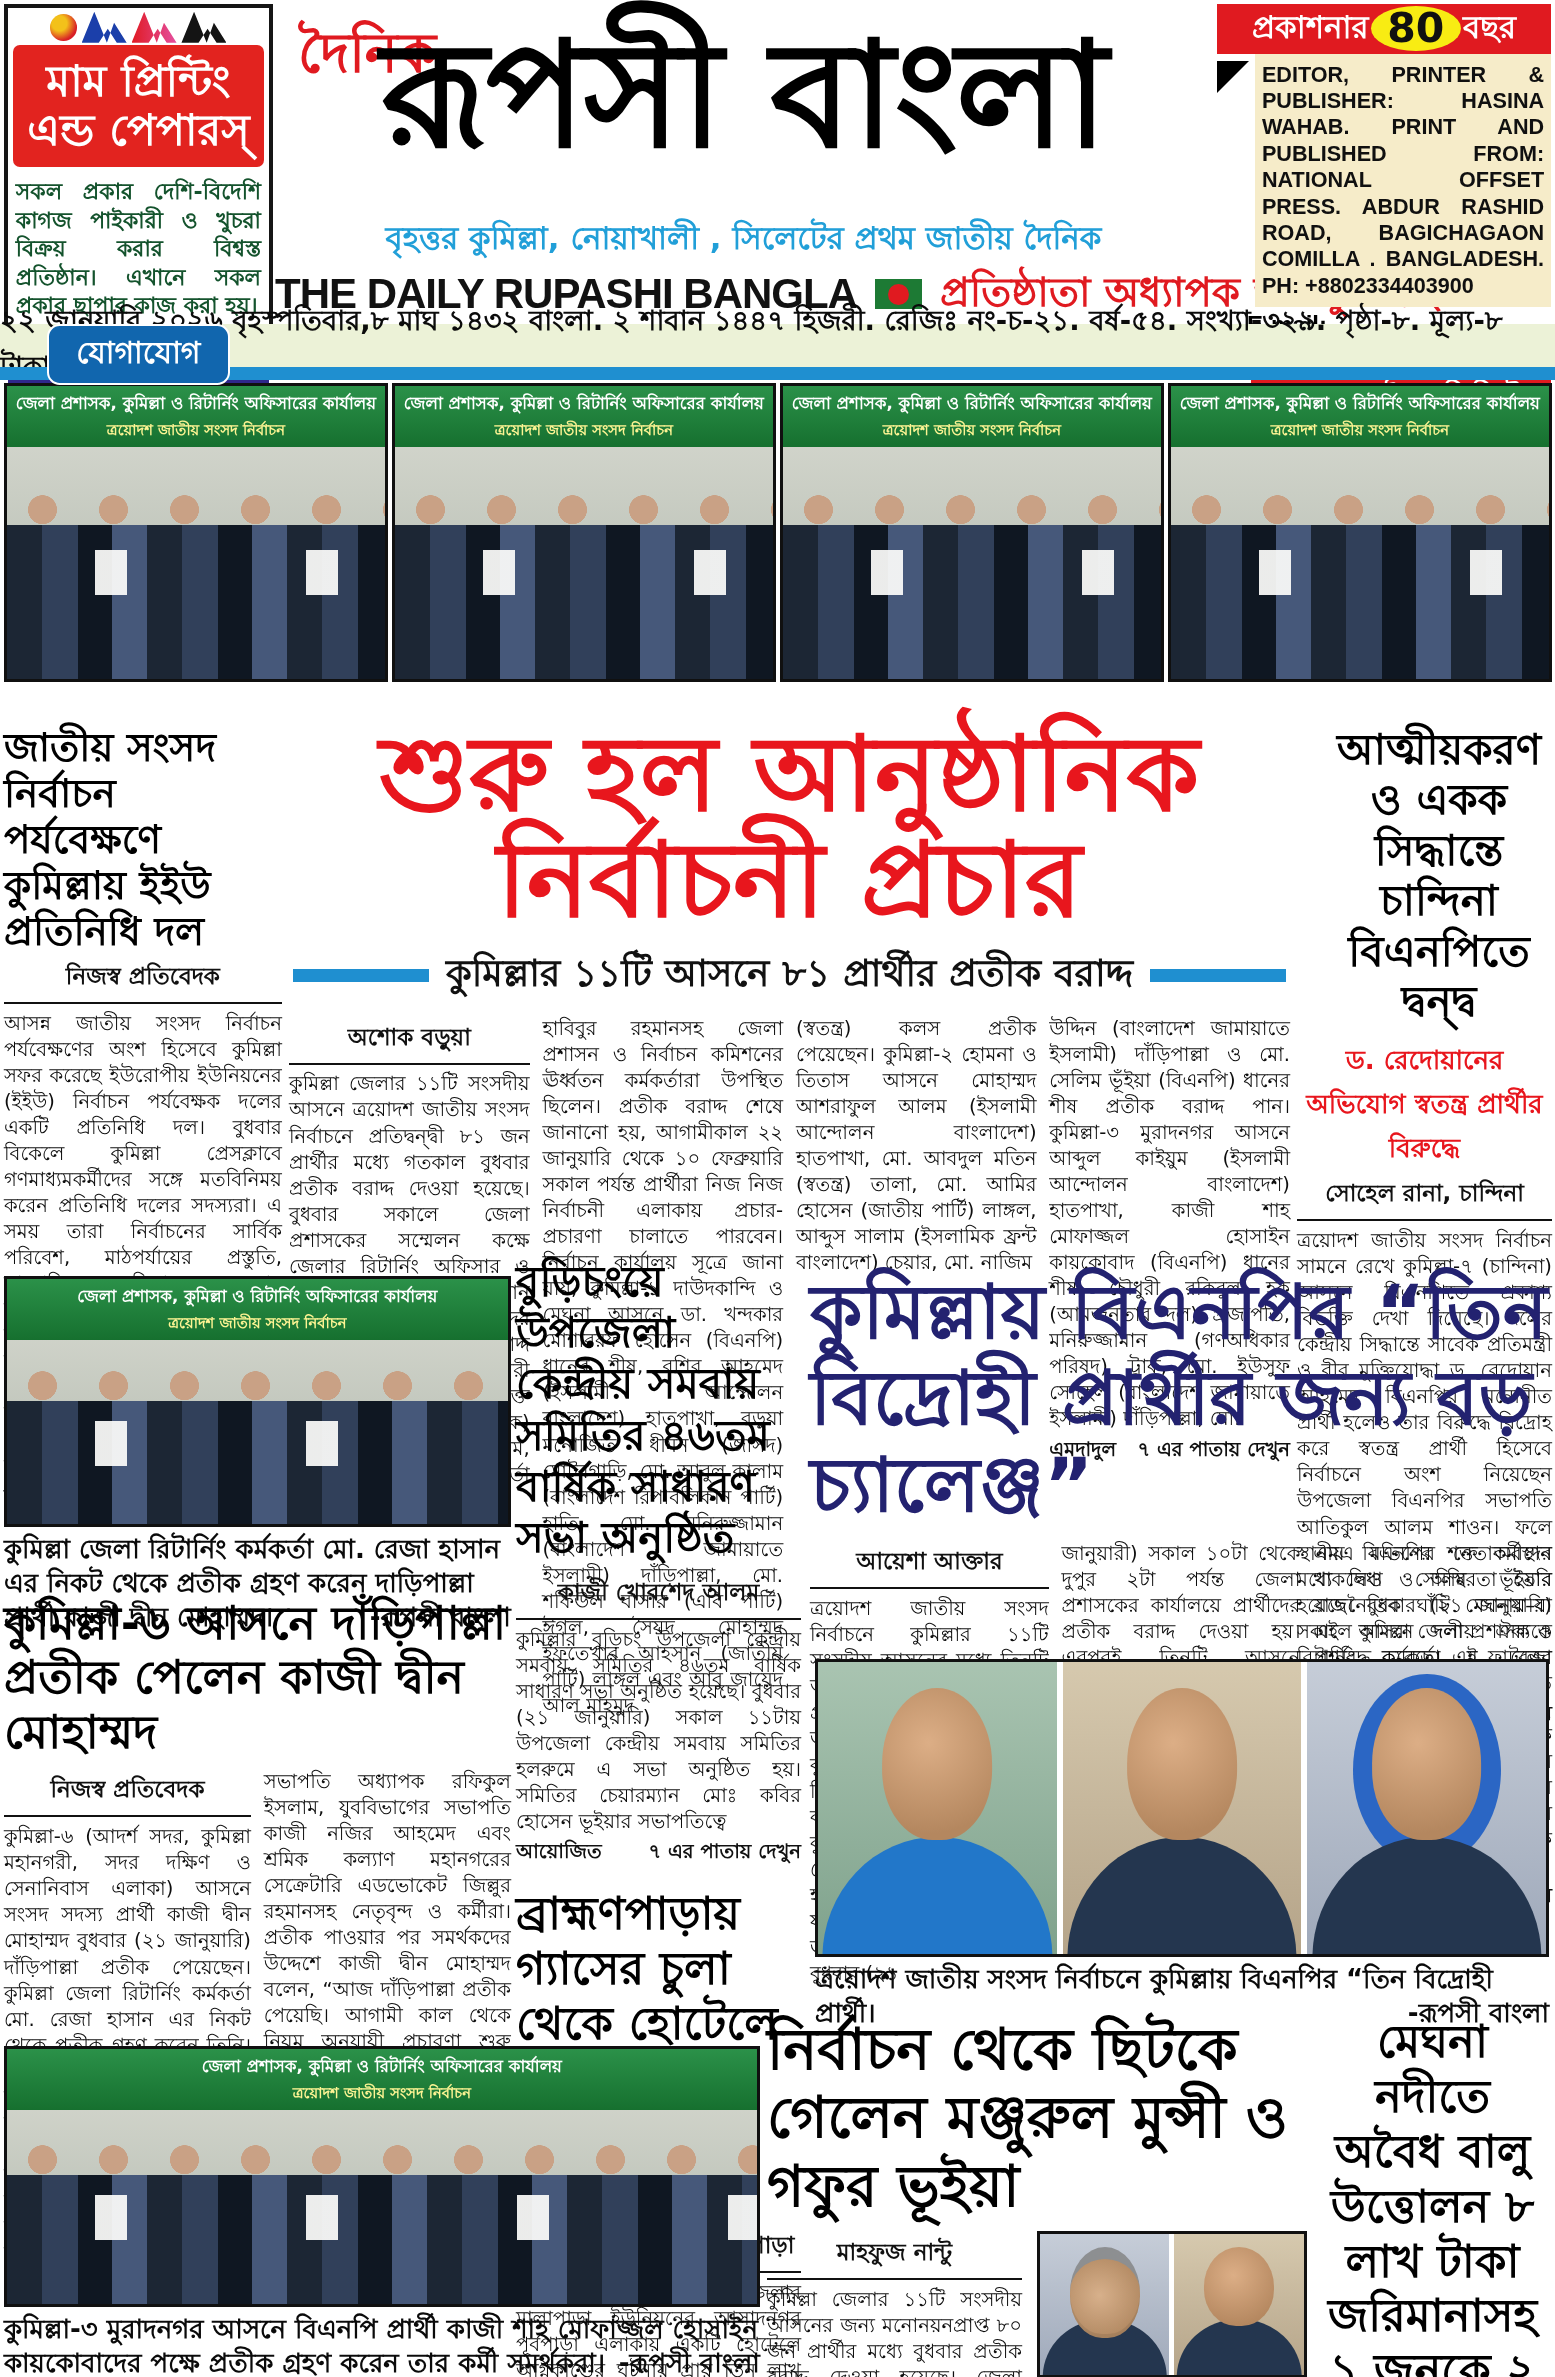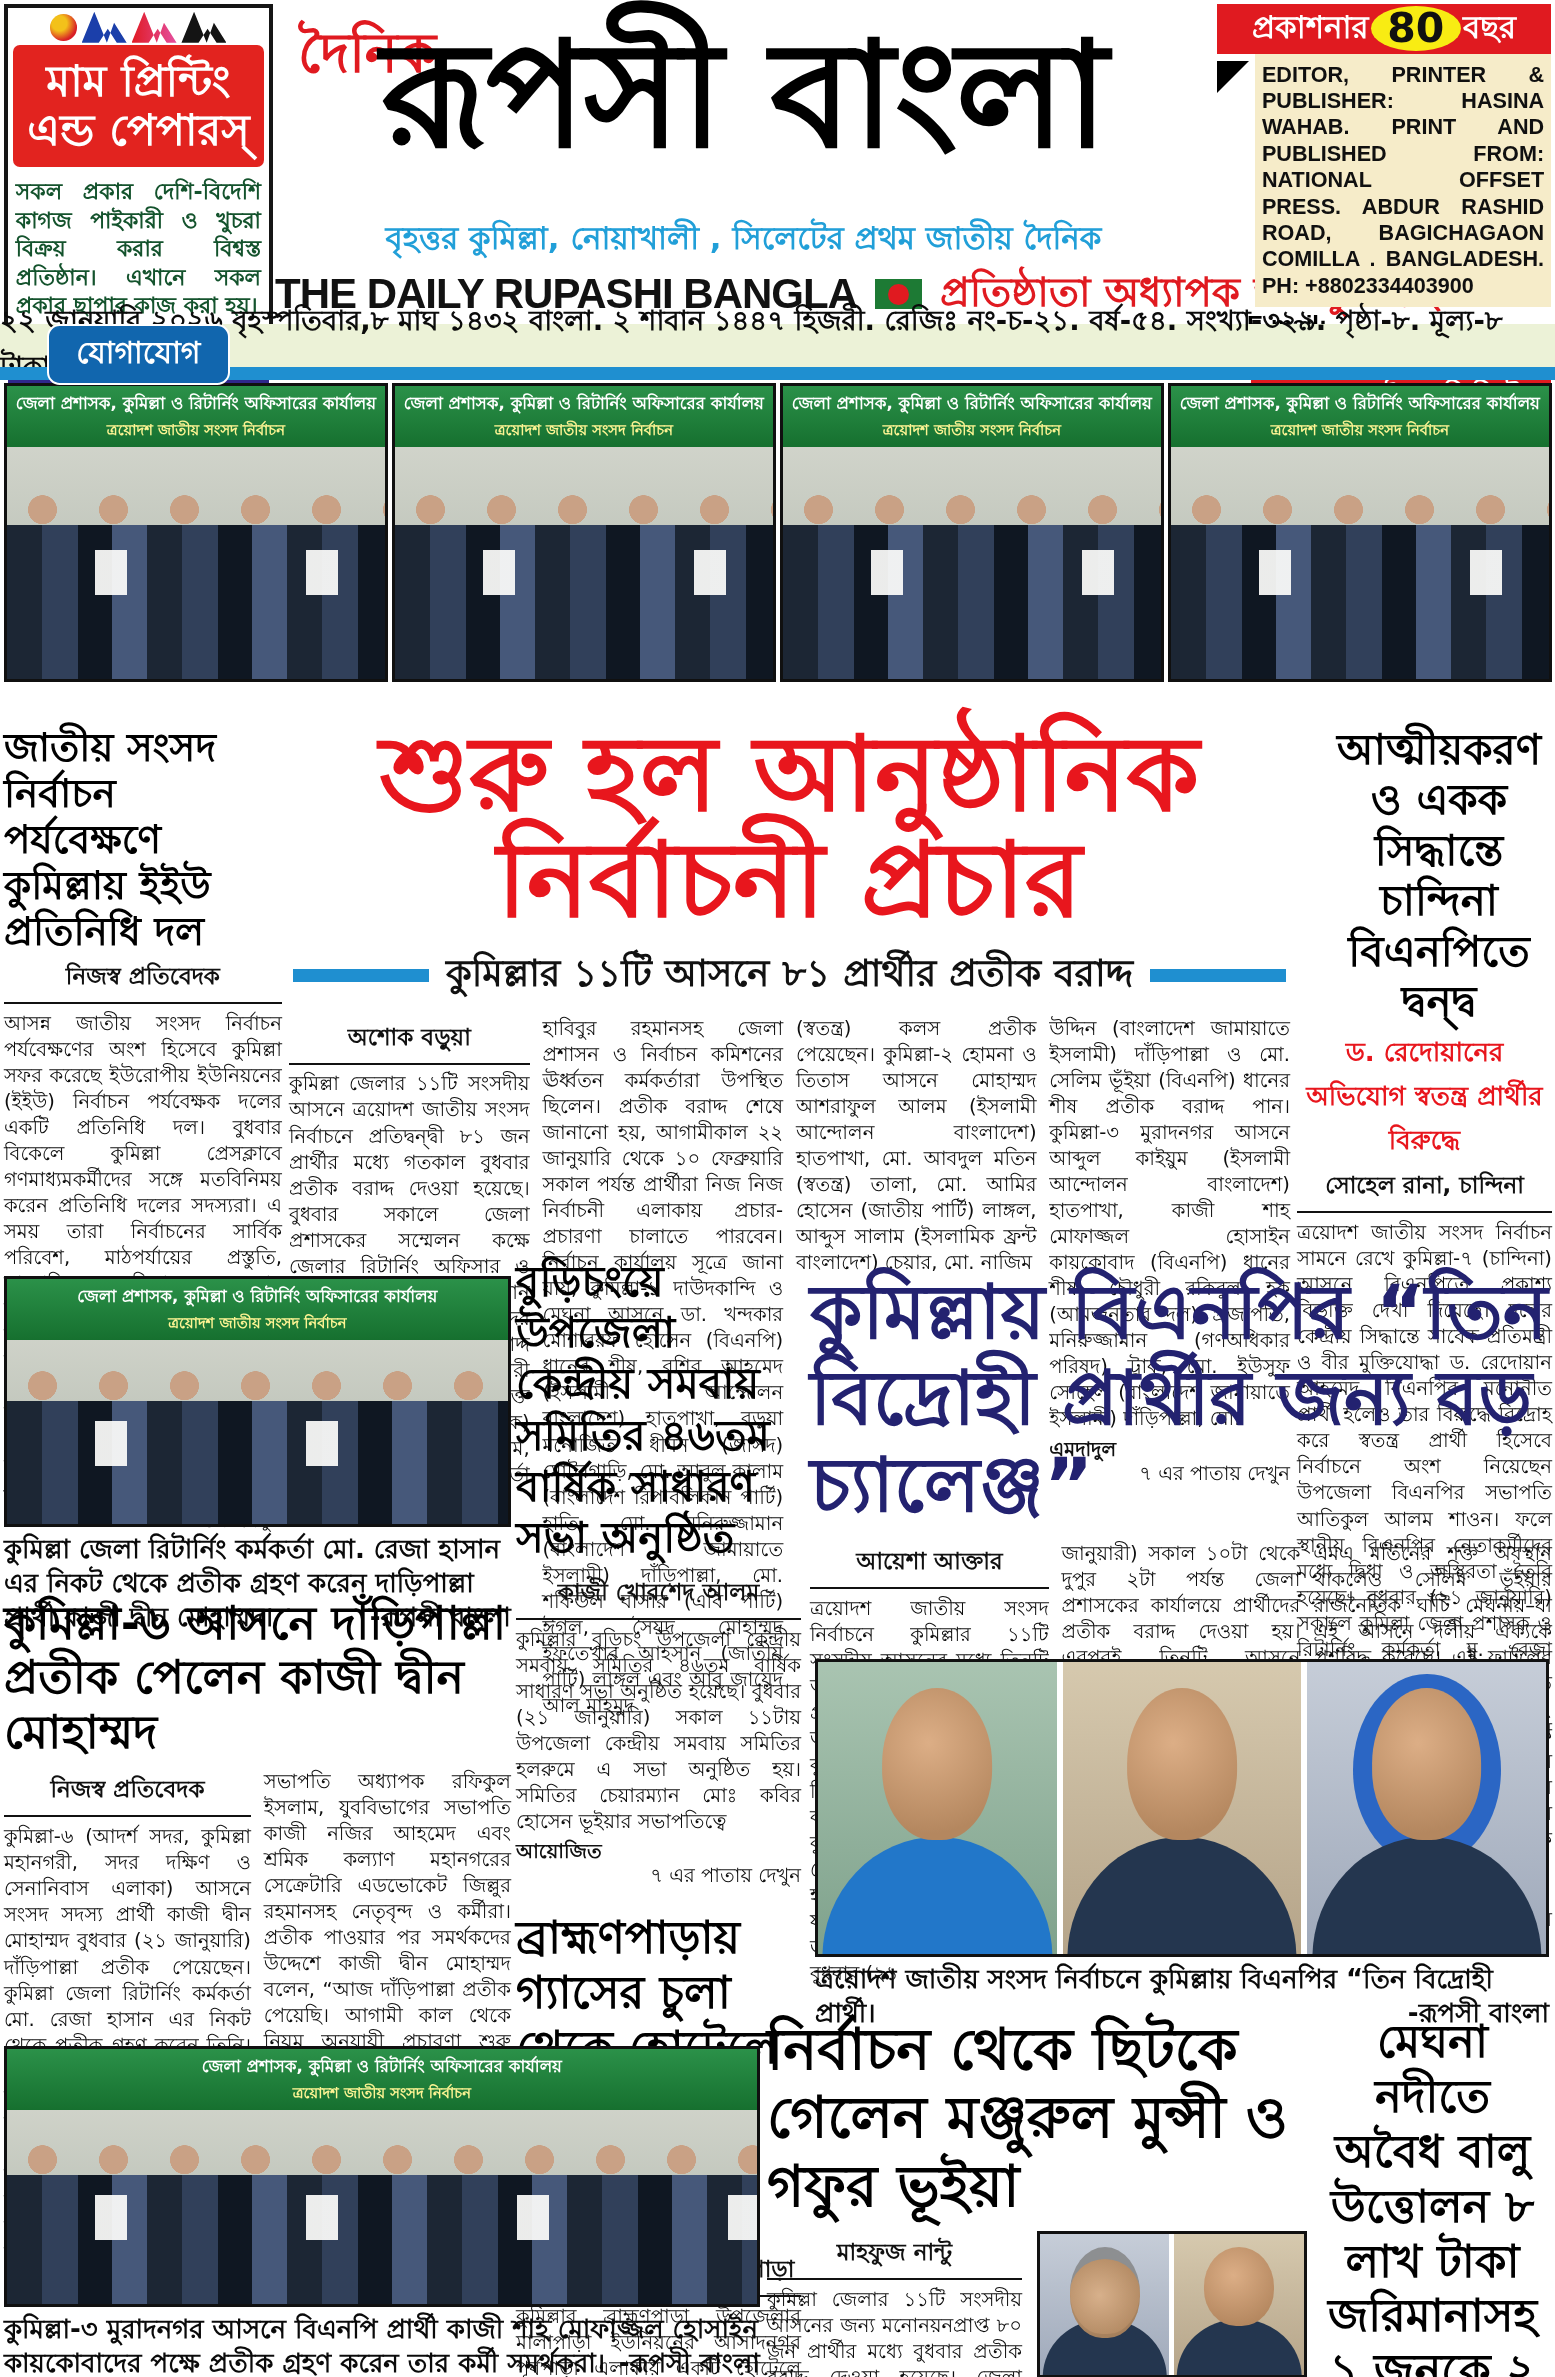--- a/index.html
+++ b/index.html
@@ -55,37 +55,37 @@
 
   #lead-strip { position: absolute; left: 3.9px; top: 383px; width: 1548px; height: 299px; display: flex; gap: 3.9px; }
   #lead-strip .photo { flex: 1; }
   #lead-caption { position: absolute; left: 3.9px; top: 686px; width: 1548px; font-size: 22.6px; font-weight: bold; color: #0a0a0a; }
 
   
   .hl { font-weight: bold; color: #000; }
   .byline { text-align: center; font-size: 23px; font-weight: bold; border-bottom: 2px solid #111; padding: 2.9px 0 4.9px 0; margin-bottom: 6.9px; }
   .bt { font-size: 19.6px; line-height: 1.33; text-align: justify; color: #0e0e0e; }
   .more-line { display: flex; justify-content: space-between; font-size: 19.6px; font-weight: bold; margin-top: 2px; }
-  .more { font-weight: normal; margin-top: 24px; }
+  .more { font-weight: bold; }
   .caption { font-size: 26px; font-weight: bold; line-height: 1.3; color: #0a0a0a; }
   .cap-credit { float: right; font-weight: bold; }
 
   
   #eu { position: absolute; left: 3.9px; top: 725px; width: 278px; height: 545px; }
   #eu .hl { font-size: 39px; line-height: 1.18; text-align: left; }
   #main-art { position: absolute; left: 289px; top: 721px; width: 1001px; height: 549px; }
   #main-hl { color: #e8161d; font-weight: bold; font-size: 104px; line-height: 1.02; text-align: center; }
   .subhead-row { display: flex; align-items: center; justify-content: center; gap: 16.7px; margin: 10.8px 0 8.8px 0; }
   .subbar { width: 136px; height: 12.8px; background: #1f8fd0; }
   .subhead { font-size: 37px; font-weight: bold; white-space: nowrap; }
   #main-cols { display: flex; gap: 12.8px; }
   #main-cols .col { flex: 1; }
   #chandina { position: absolute; left: 1297px; top: 725px; width: 255px; height: 545px; }
   #chandina .hl { font-size: 42px; line-height: 1.2; text-align: center; margin-left: 29px; }
-  .red-sub { color: #e8161d; font-size: 26px; font-weight: bold; text-align: center; margin-top: 5px; }
+  .red-sub { color: #e8161d; font-size: 26px; font-weight: bold; text-align: center; margin-top: 13px; }
 
   
   #photo2 { position: absolute; left: 3.9px; top: 1276px; width: 507px; height: 251px; }
   #photo2-cap { position: absolute; left: 3.9px; top: 1533px; width: 507px; }
   #comilla6 { position: absolute; left: 3.9px; top: 1596px; width: 507px; }
   #comilla6 .hl { font-size: 46px; line-height: 1.18; text-align: left; }
   #comilla6-cols { display: flex; gap: 12.8px; margin-top: 9.8px; }
   #comilla6-cols .col { flex: 1; }
 
   #midcol { position: absolute; left: 516px; top: 1256px; width: 285px; height: 756px; }

